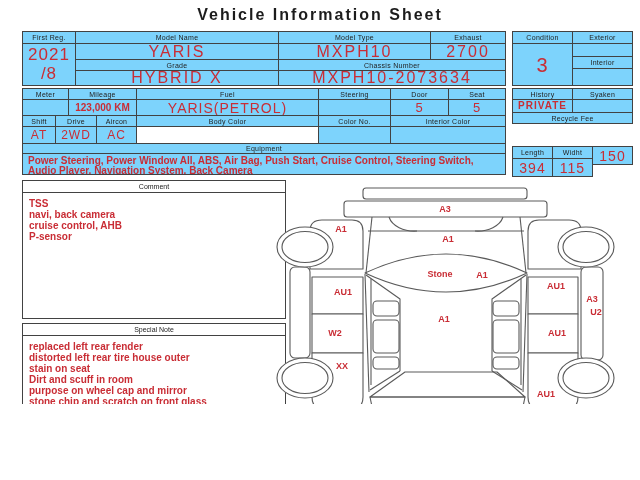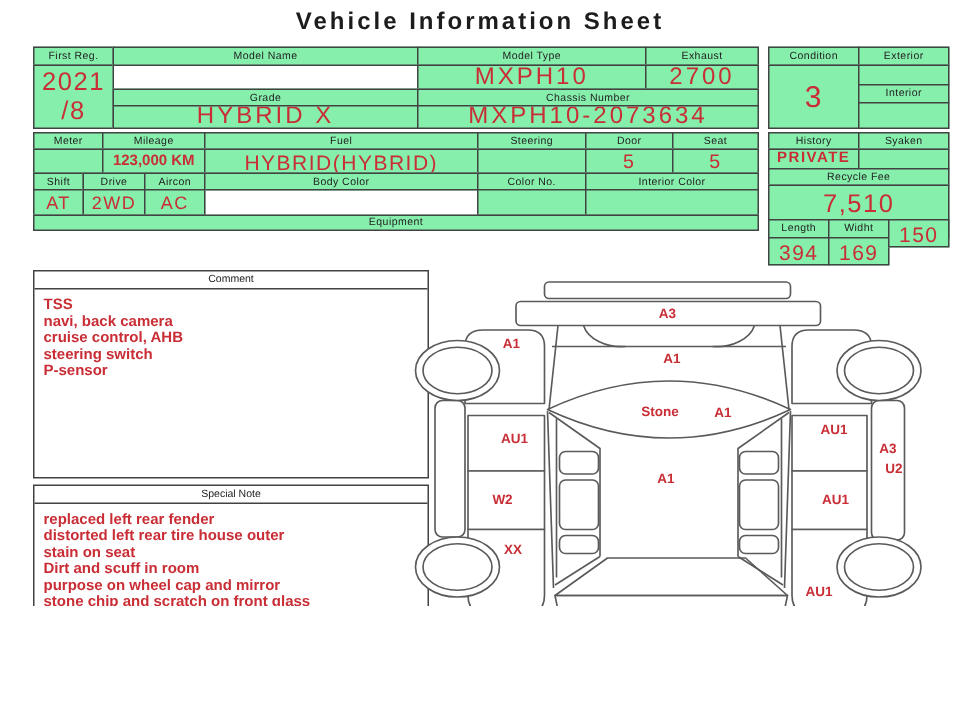--- a/index.html
+++ b/index.html
@@ -1,20 +1,20 @@
 <!DOCTYPE html>
 <html><head>
 <meta charset="utf-8">
 <style>
   html,body{margin:0;padding:0;background:#ffffff;}
   .sheet{position:relative;width:640px;height:404px;background:#fff;
          font-family:"Liberation Sans","DejaVu Sans",sans-serif;overflow:hidden;padding-left:16px;}
   .title{position:absolute;left:0;top:6px;width:640px;text-align:center;
          font-size:16px;font-weight:700;letter-spacing:2px;color:#1c1c1c;}
-  .cell{position:absolute;box-sizing:border-box;border:1px solid #424242;background:#86efac;
+  .cell{position:absolute;box-sizing:border-box;border:1px solid #424242;background:#7dd3fc;
         display:flex;align-items:center;justify-content:center;overflow:hidden;line-height:1;}
   .hdr{font-size:7px;color:#222;letter-spacing:.3px;}
   .val{color:#c92d35;}
   .fs20{font-size:20px;letter-spacing:1px;}
   .fs17{font-size:17px;letter-spacing:1px;}
   .fs16{font-size:16px;letter-spacing:2px;}
   .fs14{font-size:14px;letter-spacing:1px;}
   .fs13{font-size:13px;letter-spacing:1px;}
   .fs12{font-size:12px;letter-spacing:1px;}
   .fs10b{font-size:10px;font-weight:700;letter-spacing:1px;}
@@ -33,20 +33,21 @@
 <body>
 
 <div class="sheet">
 
   <div class="title">Vehicle Information Sheet</div>
 
   <div class="cell hdr" style="left:22px;top:31px;width:54px;height:13px">First Reg.</div>
   <div class="cell val fs17 pre" style="left:22px;top:43px;width:54px;height:43px">2021
 /8</div>
   <div class="cell hdr" style="left:75px;top:31px;width:204px;height:13px">Model Name</div>
+  <div class="cell val fs16" style="left:75px;top:43px;width:204px;height:17px">YARIS</div>
   <div class="cell hdr" style="left:278px;top:31px;width:153px;height:13px">Model Type</div>
   <div class="cell val fs16" style="left:278px;top:43px;width:153px;height:17px">MXPH10</div>
   <div class="cell hdr" style="left:430px;top:31px;width:76px;height:13px">Exhaust</div>
   <div class="cell val fs16" style="left:430px;top:43px;width:76px;height:17px">2700</div>
   <div class="cell hdr" style="left:75px;top:59px;width:204px;height:12px">Grade</div>
   <div class="cell val fs16" style="left:75px;top:70px;width:204px;height:16px">HYBRID X</div>
   <div class="cell hdr" style="left:278px;top:59px;width:228px;height:12px">Chassis Number</div>
   <div class="cell val fs16" style="left:278px;top:70px;width:228px;height:16px">MXPH10-2073634</div>
 
   <div class="cell hdr" style="left:512px;top:31px;width:61px;height:13px">Condition</div>
@@ -57,59 +58,58 @@
   <div class="cell val fs13" style="left:572px;top:68px;width:61px;height:18px"></div>
 
   <div class="cell hdr" style="left:22px;top:88px;width:47px;height:12px">Meter</div>
   <div class="cell hdr" style="left:68px;top:88px;width:69px;height:12px">Mileage</div>
   <div class="cell hdr" style="left:136px;top:88px;width:183px;height:12px">Fuel</div>
   <div class="cell hdr" style="left:318px;top:88px;width:73px;height:12px">Steering</div>
   <div class="cell hdr" style="left:390px;top:88px;width:59px;height:12px">Door</div>
   <div class="cell hdr" style="left:448px;top:88px;width:58px;height:12px">Seat</div>
   <div class="cell val fs12" style="left:22px;top:99px;width:47px;height:17px"></div>
   <div class="cell val fs9b" style="left:68px;top:99px;width:69px;height:17px">123,000 KM</div>
-  <div class="cell val fs14" style="left:136px;top:99px;width:183px;height:17px">HYBRID(HYBRID)</div>
+  <div class="cell val fs14" style="left:136px;top:99px;width:183px;height:17px">YARIS(PETROL)</div>
   <div class="cell val fs12" style="left:318px;top:99px;width:73px;height:17px"></div>
   <div class="cell val fs13" style="left:390px;top:99px;width:59px;height:17px">5</div>
   <div class="cell val fs13" style="left:448px;top:99px;width:58px;height:17px">5</div>
 
   <div class="cell hdr" style="left:22px;top:115px;width:34px;height:12px">Shift</div>
   <div class="cell hdr" style="left:55px;top:115px;width:42px;height:12px">Drive</div>
   <div class="cell hdr" style="left:96px;top:115px;width:41px;height:12px">Aircon</div>
   <div class="cell hdr" style="left:136px;top:115px;width:183px;height:12px">Body Color</div>
   <div class="cell hdr" style="left:318px;top:115px;width:73px;height:12px">Color No.</div>
   <div class="cell hdr" style="left:390px;top:115px;width:116px;height:12px">Interior Color</div>
   <div class="cell val fs12" style="left:22px;top:126px;width:34px;height:18px">AT</div>
   <div class="cell val fs12" style="left:55px;top:126px;width:42px;height:18px">2WD</div>
   <div class="cell val fs12" style="left:96px;top:126px;width:41px;height:18px">AC</div>
   <div class="cell val fs12" style="left:318px;top:126px;width:73px;height:18px"></div>
   <div class="cell val fs12" style="left:390px;top:126px;width:116px;height:18px"></div>
 
   <div class="cell hdr" style="left:22px;top:143px;width:484px;height:11px">Equipment</div>
+  <div class="cell val fs9b blocktext" style="left:22px;top:153px;width:484px;height:22px">Power Steering, Power Window All, ABS, Air Bag, Push Start, Cruise Control, Steering Switch, Audio Player, Navigation System, Back Camera</div>
 
   <div class="cell hdr" style="left:512px;top:88px;width:61px;height:12px">History</div>
   <div class="cell val fs10b" style="left:512px;top:99px;width:61px;height:14px">PRIVATE</div>
   <div class="cell hdr" style="left:572px;top:88px;width:61px;height:12px">Syaken</div>
   <div class="cell val fs10b" style="left:572px;top:99px;width:61px;height:14px"></div>
   <div class="cell hdr" style="left:512px;top:112px;width:121px;height:12px">Recycle Fee</div>
-  <div class="cell val fs17" style="left:512px;top:123px;width:121px;height:24px">7,510</div>
   <div class="cell hdr" style="left:512px;top:146px;width:41px;height:13px">Length</div>
   <div class="cell hdr" style="left:552px;top:146px;width:41px;height:13px">Widht</div>
   <div class="cell hdr" style="left:592px;top:146px;width:41px;height:13px">Height</div>
   <div class="cell val fs14" style="left:512px;top:158px;width:41px;height:19px">394</div>
-  <div class="cell val fs14" style="left:552px;top:158px;width:41px;height:19px">169</div>
+  <div class="cell val fs14" style="left:552px;top:158px;width:41px;height:19px">115</div>
   <div class="cell val fs14" style="left:592px;top:146px;width:41px;height:19px">150</div>
 
   <div class="notebox" style="left:22px;top:180px;width:264px;height:139px">
     <div class="boxhdr">Comment</div>
     <div class="boxbody">
       <div>TSS</div>
       <div>navi, back camera</div>
       <div>cruise control, AHB</div>
-      <div>steering switch</div>
       <div>P-sensor</div>
     </div>
   </div>
 
   <div class="notebox" style="left:22px;top:323px;width:264px;height:139px">
     <div class="boxhdr">Special Note</div>
     <div class="boxbody">
       <div>replaced left rear fender</div>
       <div>distorted left rear tire house outer</div>
       <div>stain on seat</div>

